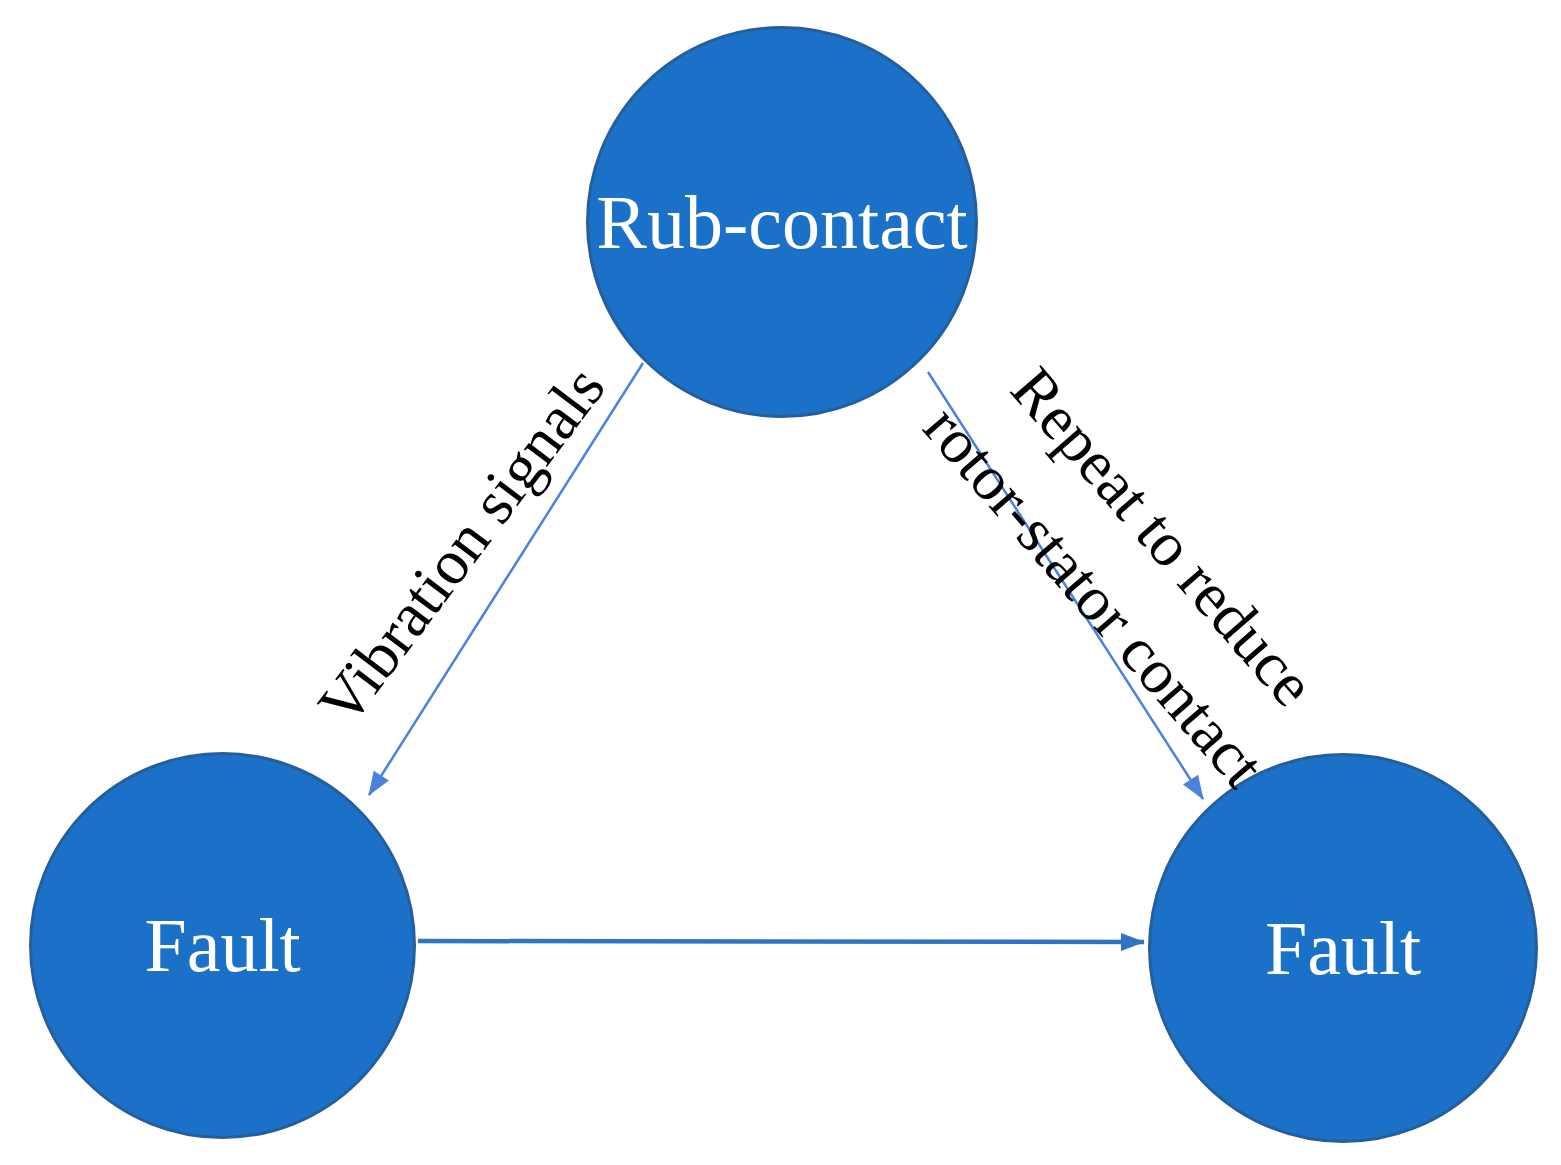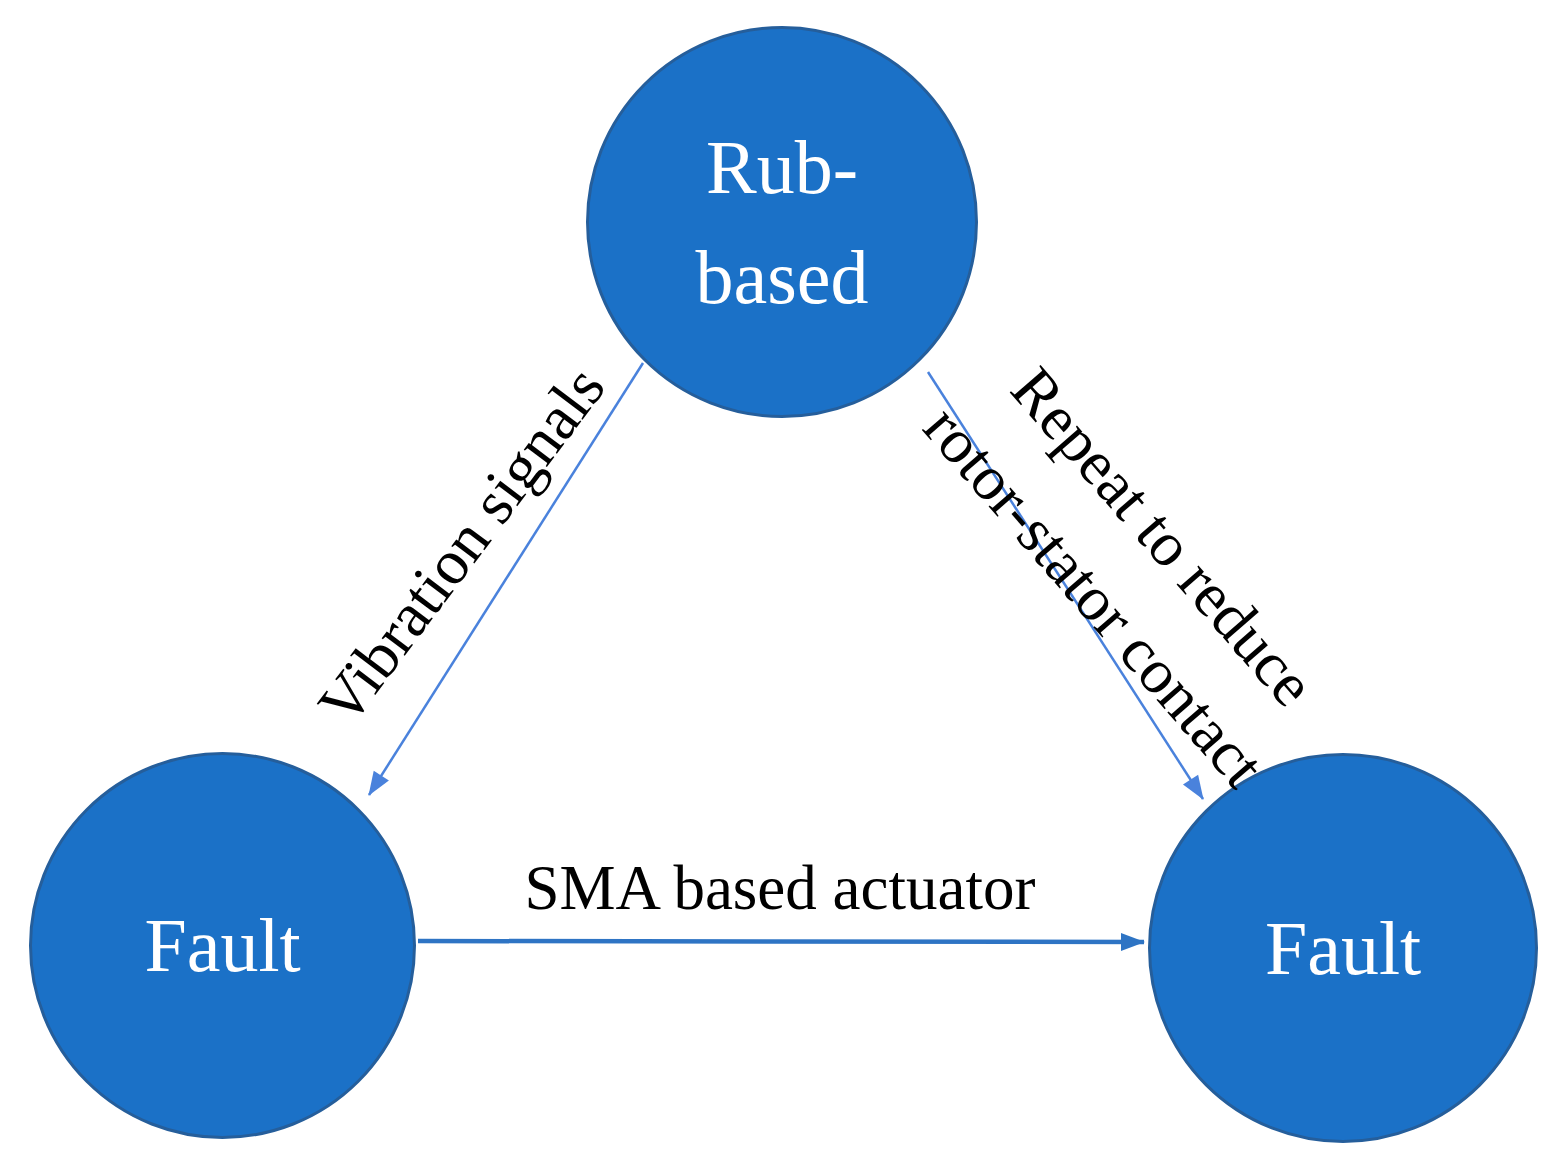--- a/index.html
+++ b/index.html
@@ -30,21 +30,21 @@
   .edges-layer line.horiz{stroke:var(--arrow-horizontal);stroke-width:4.5;}
   .ah-d{fill:var(--arrow-diagonal);}
   .ah-h{fill:var(--arrow-horizontal);}
   .node{
     position:absolute;
     box-sizing:border-box;
     border-radius:50%;
     background:var(--node-fill);
     border:3px solid var(--node-border);
     display:flex;
-    flex-direction:column;
+    flex-direction:row;
     align-items:center;
     justify-content:center;
     text-align:center;
     color:var(--node-text);
     font-size:76px;
     line-height:1.45;
   }
   .node-top{left:586px;top:26px;width:392px;height:392px;}
   .node-left{left:29px;top:752px;width:387px;height:387px;}
   .node-right{left:1148px;top:753px;width:390px;height:390px;}
@@ -83,33 +83,32 @@
         <path class="ah-h" d="M1,1 L25,10 L1,19 Z"></path>
       </marker>
     </defs>
     <line class="diag" x1="643" y1="363" x2="369" y2="795" marker-end="url(#ahd)"></line>
     <line class="diag" x1="928" y1="372" x2="1203" y2="799" marker-end="url(#ahd)"></line>
     <line class="horiz" x1="418" y1="941" x2="1144" y2="942" marker-end="url(#ahh)"></line>
   </svg>
 
   <div class="node node-top">
     <div>Rub-</div>
-    <div>based</div>
+    <div>contact</div>
   </div>
 
   <div class="node node-left">
     <div>Fault</div>
   </div>
 
   <div class="node node-right">
     <div>Fault</div>
   </div>
 
   <div class="edge-label vibration">Vibration signals</div>
 
   <div class="edge-label repeat">
     <div>Repeat to reduce</div>
     <div>rotor-stator contact</div>
   </div>
 
-  <div class="edge-label sma">SMA based actuator</div>
 
 </div>
 
 </body></html>

